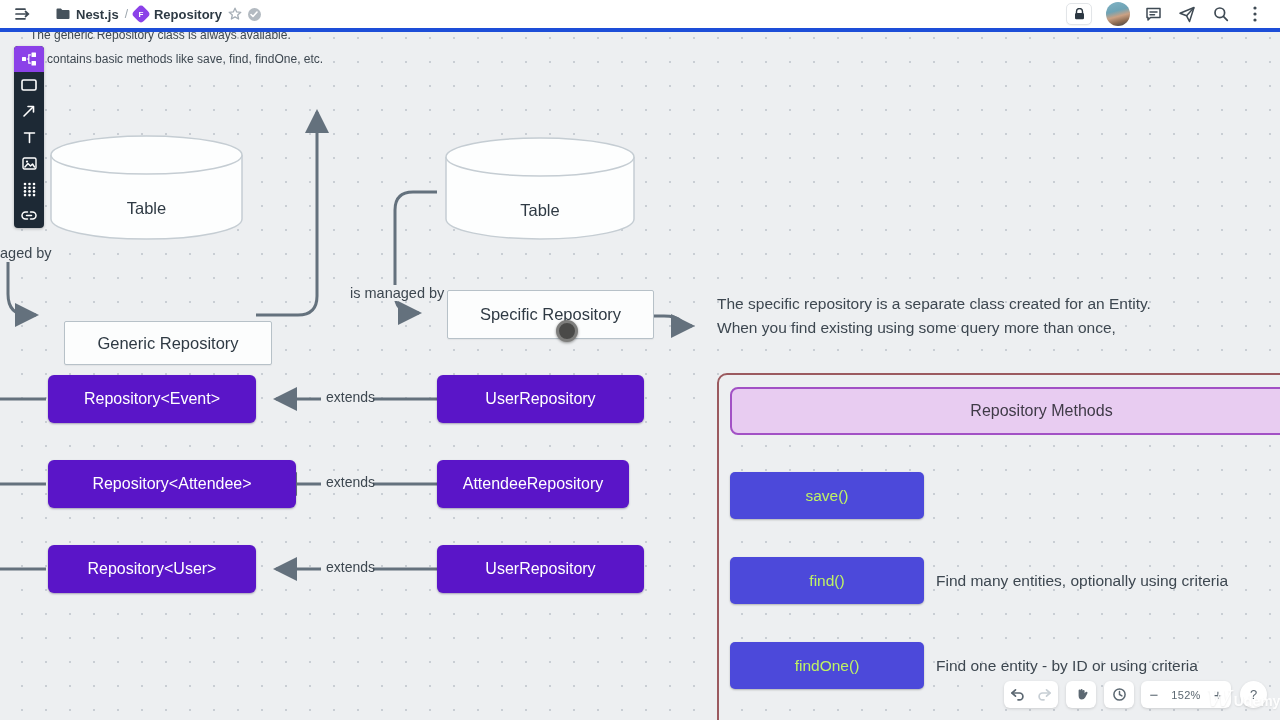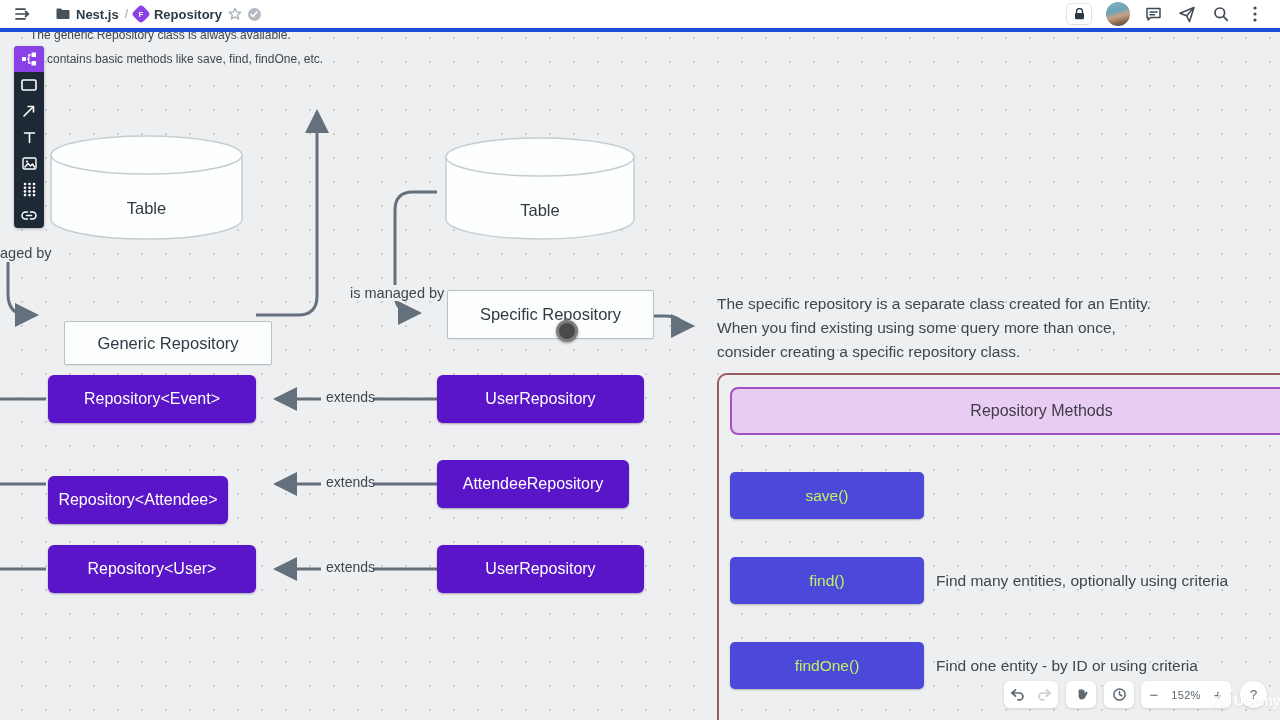--- a/index.html
+++ b/index.html
@@ -273,35 +273,34 @@
 
   <div class="edge-label abs" style="left:0px;top:213px;">aged by</div>
   <div class="edge-label abs" style="left:347px;top:210px;background:var(--canvas_bg);padding:0 3px;margin-top:43px;">is managed by</div>
 
   <div class="wbox abs" style="left:64px;top:259px;width:208px;height:44px;margin-top:30px;">Generic Repository</div>
   <div class="wbox abs" style="left:447px;top:258px;width:207px;height:49px;">Specific Repository</div>
 
   <div class="cursor-dot abs" style="left:556px;top:288px;"></div>
 
   <div class="pbox abs" style="left:48px;top:343px;width:208px;height:48px;">Repository&lt;Event&gt;</div>
-  <div class="pbox abs" style="left:48px;top:444px;width:180px;height:48px;">Repository&lt;Attendee&gt;</div>
+  <div class="pbox abs" style="left:48px;top:428px;width:248px;height:48px;">Repository&lt;Attendee&gt;</div>
   <div class="pbox abs" style="left:48px;top:513px;width:208px;height:48px;">Repository&lt;User&gt;</div>
 
   <div class="pbox abs" style="left:437px;top:343px;width:207px;height:48px;">UserRepository</div>
   <div class="pbox abs" style="left:437px;top:428px;width:192px;height:48px;">AttendeeRepository</div>
   <div class="pbox abs" style="left:437px;top:513px;width:207px;height:48px;">UserRepository</div>
 
   <div class="extends-lbl abs" style="left:321px;top:357px;width:52px;">extends</div>
   <div class="extends-lbl abs" style="left:321px;top:442px;width:52px;">extends</div>
   <div class="extends-lbl abs" style="left:321px;top:527px;width:52px;">extends</div>
 
   <div class="note abs" style="left:717px;top:260px;font-size:15.5px;line-height:24px;">
     <div>The specific repository is a separate class created for an Entity.</div>
     <div>When you find existing using some query more than once,</div>
-    <div>consider creating a specific repository class.</div>
   </div>
 
   <div class="methods-panel abs"></div>
   <div class="methods-header abs">Repository Methods</div>
 
   <div class="method-row abs" style="top:440px;">
     <button class="method-btn">save()</button>
   </div>
   <div class="method-row abs" style="top:525px;">
     <button class="method-btn">find()</button>

